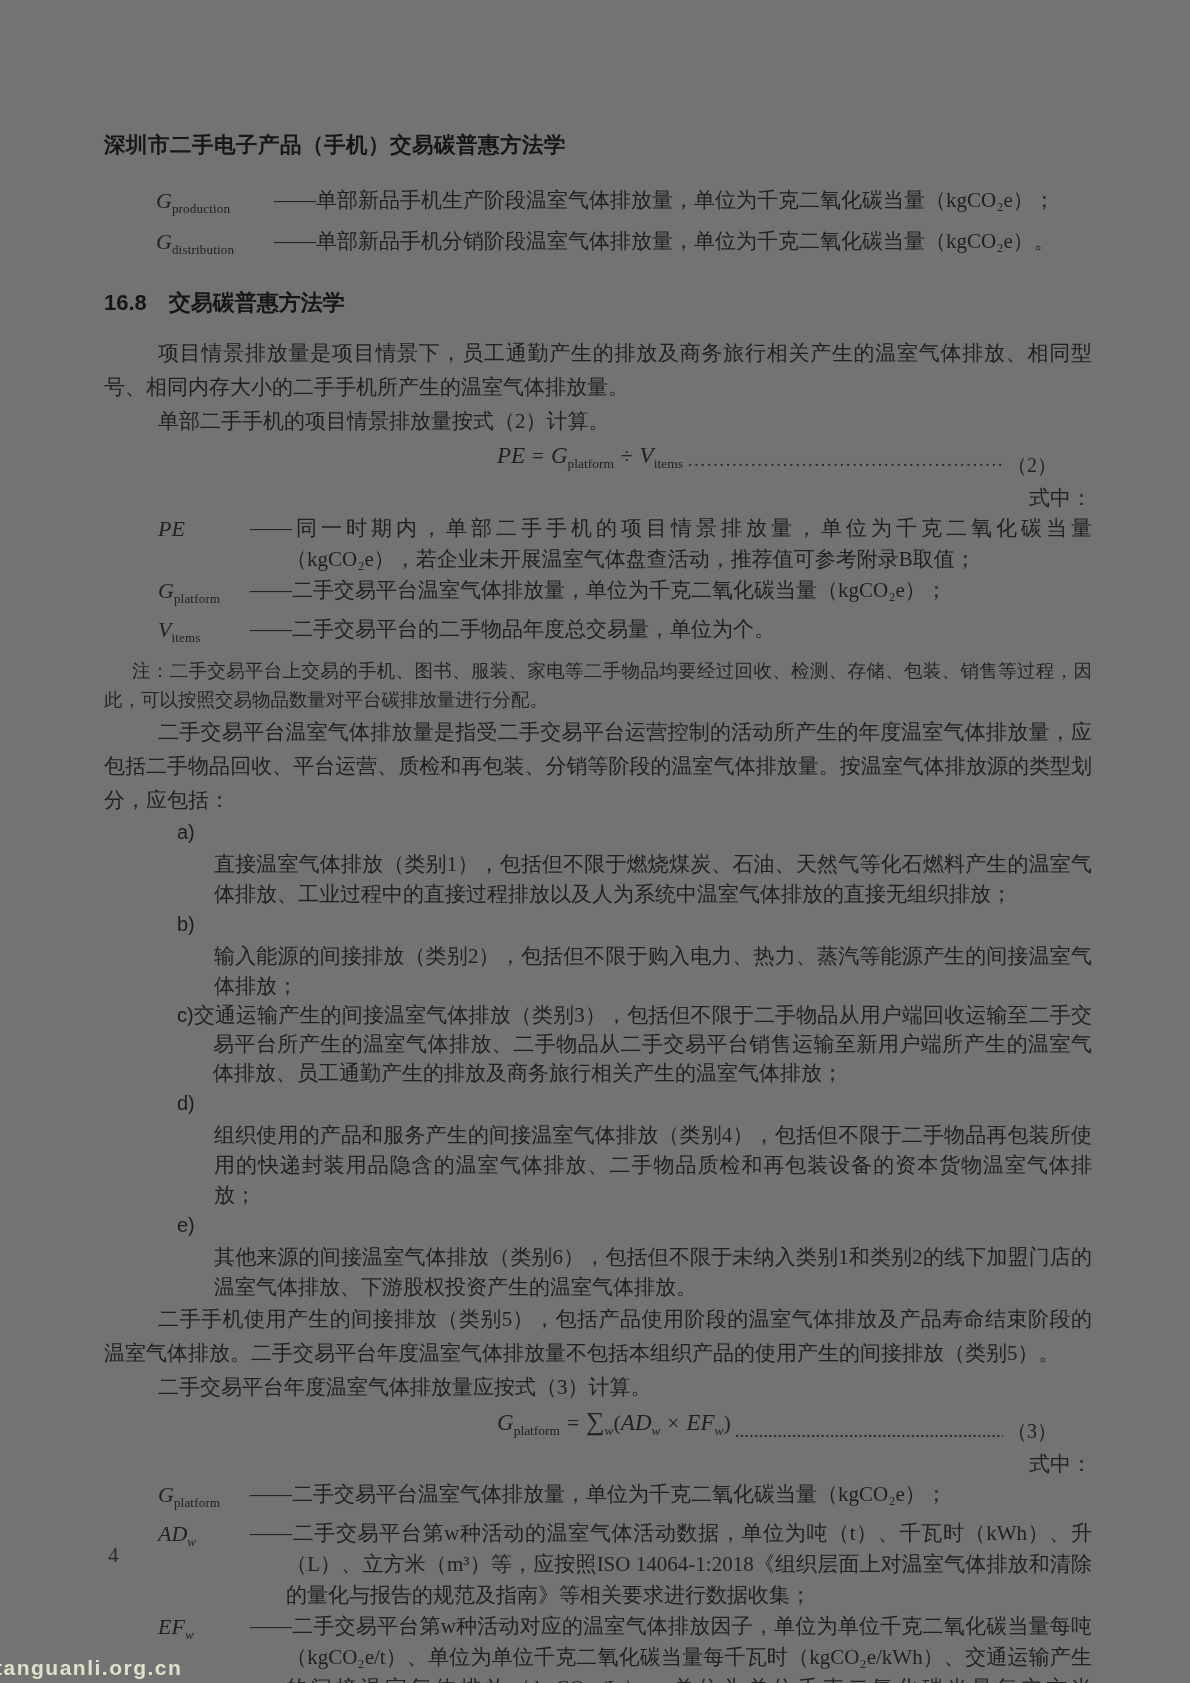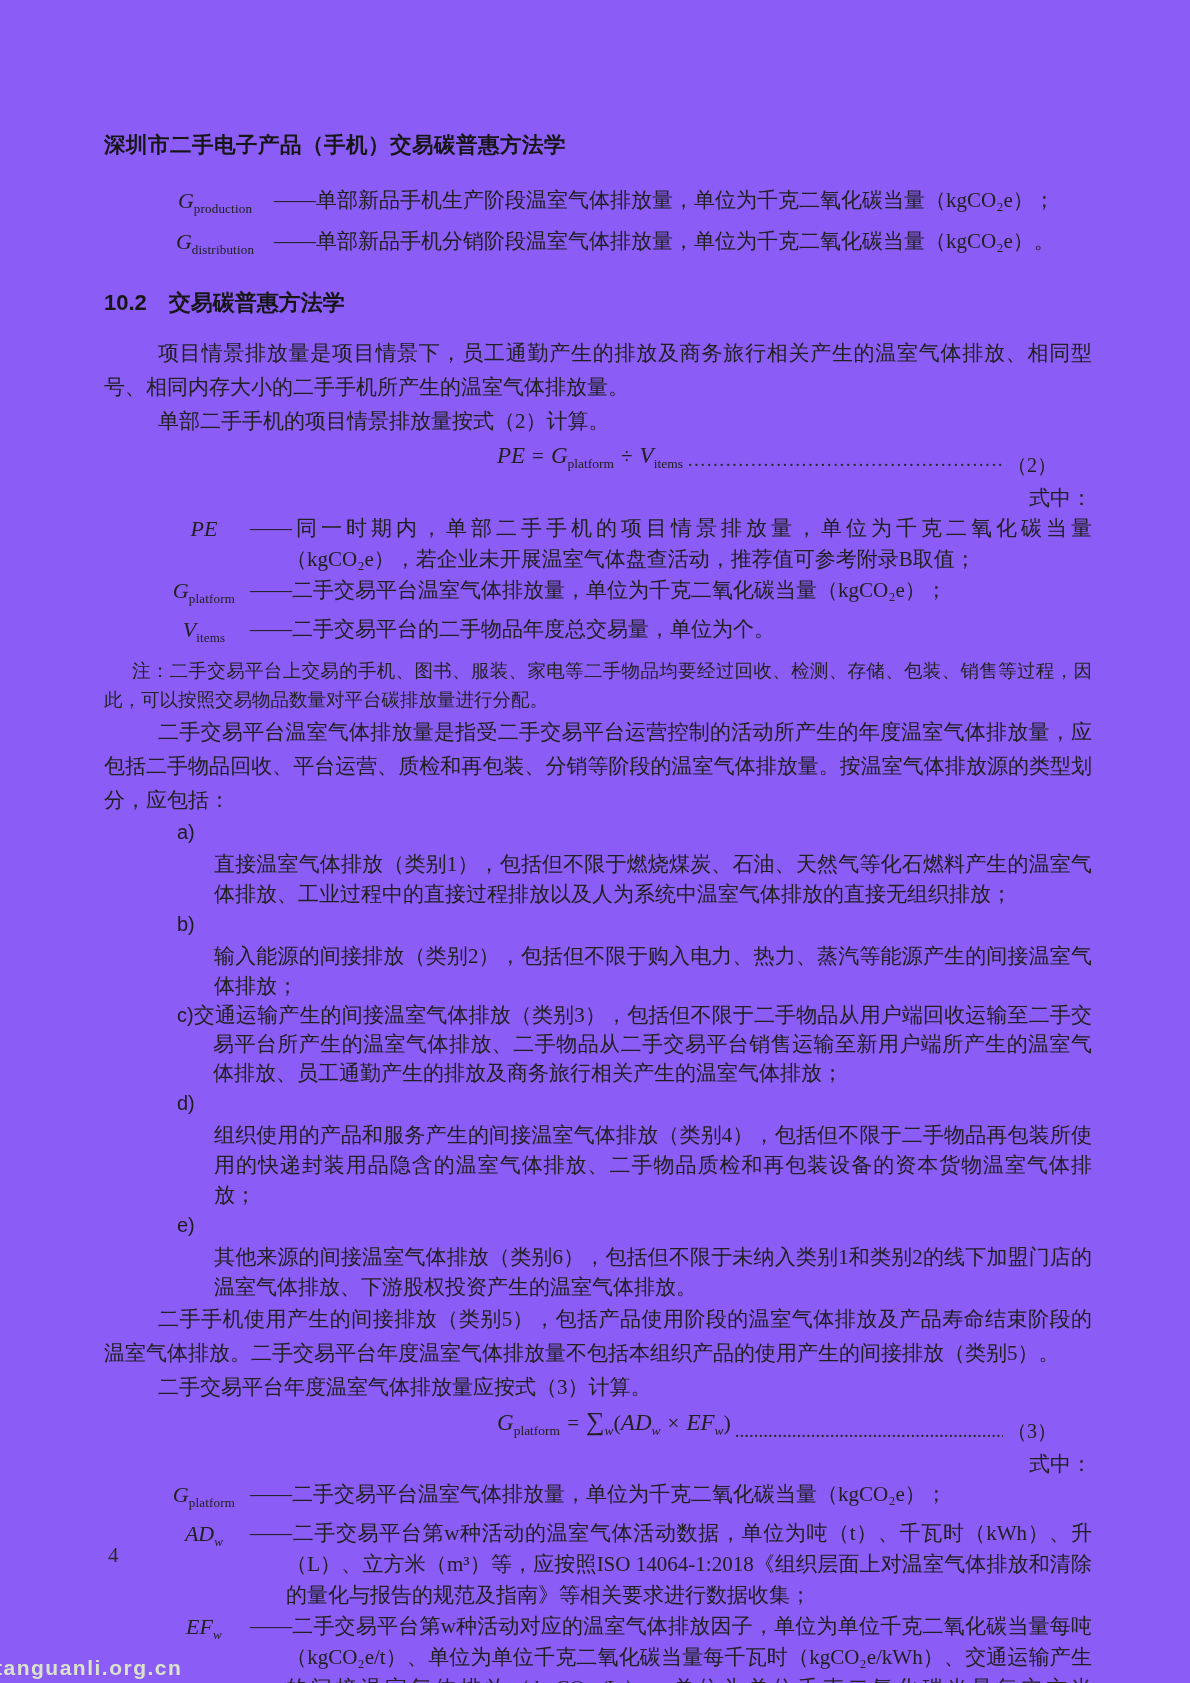--- a/index.html
+++ b/index.html
@@ -1,38 +1,38 @@
 <!DOCTYPE html>
 <html><head>
 <meta charset="utf-8">
 <style>
   html,body{margin:0;padding:0;}
   body{background:#fdfdfc;}
   .page{
     position:relative;
     width:1190px;height:1683px;
-    background:#8b5cf6;
+    background:#737373;
     overflow:hidden;
     color:#212121;
     font-family:"Liberation Serif","DejaVu Serif",serif;
     font-size:21px;
   }
   .content{padding:132px 98px 0 104px;}
 
   .doc-header{
     font-family:"Liberation Sans","DejaVu Sans",sans-serif;
     font-weight:bold;font-size:21.5px;line-height:26px;
     color:#161616;letter-spacing:0.5px;
   }
 
   
   .topdefs{margin:26px 0 0 52px;}
   .defrow{display:flex;align-items:flex-start;}
   .topdefs .defrow{line-height:33px;}
-  .sym{flex:0 0 118px;white-space:nowrap;text-align:center;}
+  .sym{flex:0 0 118px;white-space:nowrap;}
   .where .sym{flex:0 0 92px;}
   .sym i{font-style:italic;font-size:22px;}
   .sym sub{font-size:13px;letter-spacing:0.2px;}
   .sub-it{font-style:italic;}
   .deftext{flex:1;text-align:justify;}
   .hang{padding-left:36px;text-indent:-36px;}
 
   .section-heading{
     margin-top:24px;
     font-family:"Liberation Sans","DejaVu Sans",sans-serif;
@@ -101,21 +101,21 @@
         <span class="sym"><i>G</i><sub>production</sub></span>
         <span class="deftext">——单部新品手机生产阶段温室气体排放量，单位为千克二氧化碳当量（kgCO₂e）；</span>
       </div>
       <div class="defrow">
         <span class="sym"><i>G</i><sub>distribution</sub></span>
         <span class="deftext">——单部新品手机分销阶段温室气体排放量，单位为千克二氧化碳当量（kgCO₂e）。</span>
       </div>
     </div>
 
     <div class="section-heading">
-      <span class="num">10.2</span><span class="title">交易碳普惠方法学</span>
+      <span class="num">16.8</span><span class="title">交易碳普惠方法学</span>
     </div>
 
     <p class="para indent gap-top">项目情景排放量是项目情景下，员工通勤产生的排放及商务旅行相关产生的温室气体排放、相同型号、相同内存大小的二手手机所产生的温室气体排放量。</p>
     <p class="para indent">单部二手手机的项目情景排放量按式（2）计算。</p>
 
     <div class="formula-row">
       <span class="f-expr"><i class="fv">PE</i><span class="fop">=</span><i class="fv">G</i><sub class="fsub">platform</sub><span class="fop">÷</span><i class="fv">V</i><sub class="fsub">items</sub></span>
       <span class="leader">·······························································································································</span>
       <span class="f-label">（2）</span>
     </div>

